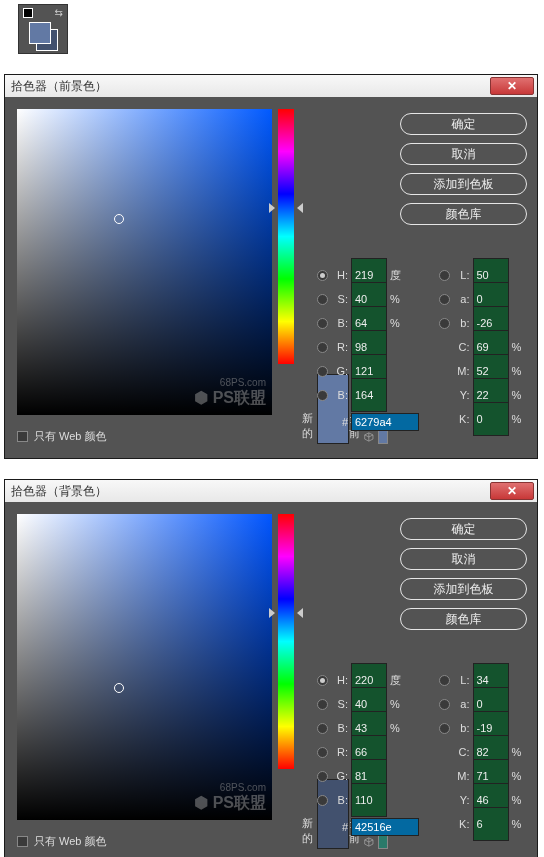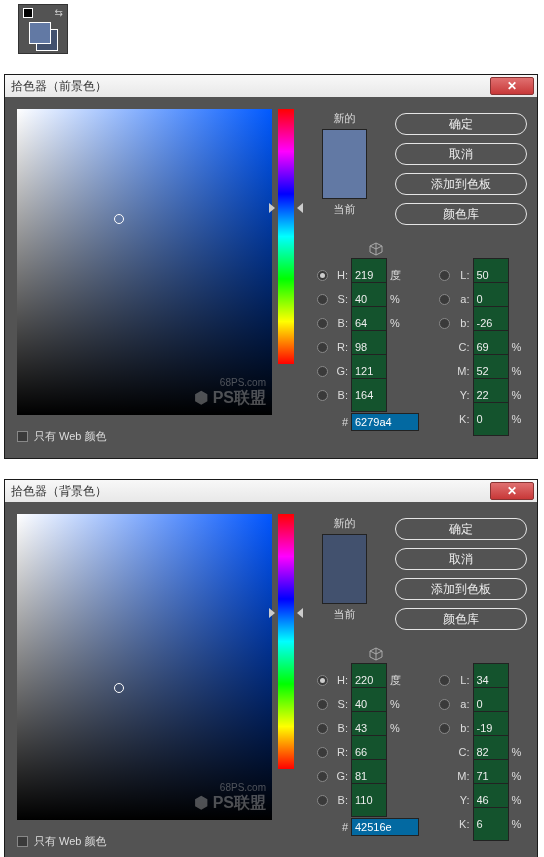--- a/index.html
+++ b/index.html
@@ -15,21 +15,21 @@
 .body{padding:12px 10px 14px 12px;display:flex;gap:8px}
 .left-col{display:flex;flex-direction:column}
 .sat-field{width:255px;height:306px;position:relative;background:linear-gradient(to top,#000,transparent),linear-gradient(to right,#fff,hsl(219,100%,50%))}
 .sat-field.bg2{background:linear-gradient(to top,#000,transparent),linear-gradient(to right,#fff,hsl(220,100%,50%))}
 .marker{position:absolute;width:10px;height:10px;border:1px solid #fff;border-radius:50%;transform:translate(-50%,-50%)}
 .hue-col{width:16px;height:255px;margin-left:6px;background:linear-gradient(to bottom,red,#f0f,blue,cyan,#0f0,yellow,red);position:relative}
 .hue-arrow{position:absolute;left:-9px;width:0;height:0;border-top:5px solid transparent;border-bottom:5px solid transparent;border-left:6px solid #ccc;transform:translateY(-50%)}
 .hue-arrow.r{left:auto;right:-9px;border-left:none;border-right:6px solid #ccc}
 .web-row{margin-top:14px;display:flex;align-items:center;gap:6px}
 .chk{width:11px;height:11px;border:1px solid #888;background:#3a3a3a}
-.mid-col{display:flex;flex-direction:column;align-items:center;padding-top:2px;width:90px}
+.mid-col{display:flex;align-items:flex-end;padding-top:2px;width:90px}
 .swatch-lbl{font-size:11px;margin-bottom:3px}
 .swatch-box{width:45px;height:70px;border:1px solid #222;display:flex;flex-direction:column}
 .sw-new{flex:1}
 .sw-cur{flex:1}
 .cube{width:14px;height:14px;margin-top:4px;align-self:flex-end;margin-right:4px}
 .sm-sq{width:14px;height:14px;border:1px solid #888;align-self:flex-end;margin-right:4px;margin-top:2px}
 .right-col{width:140px;display:flex;flex-direction:column;gap:8px;padding-top:4px}
 .btn{height:22px;border:1px solid #e5e5e5;border-radius:11px;background:#535353;display:flex;align-items:center;justify-content:center;font-size:12px;color:#eee}
 .vals{margin-top:4px;display:grid;grid-template-columns:auto auto;gap:0 12px}
 .vgrp{display:flex;align-items:center;margin-bottom:4px;height:20px}

